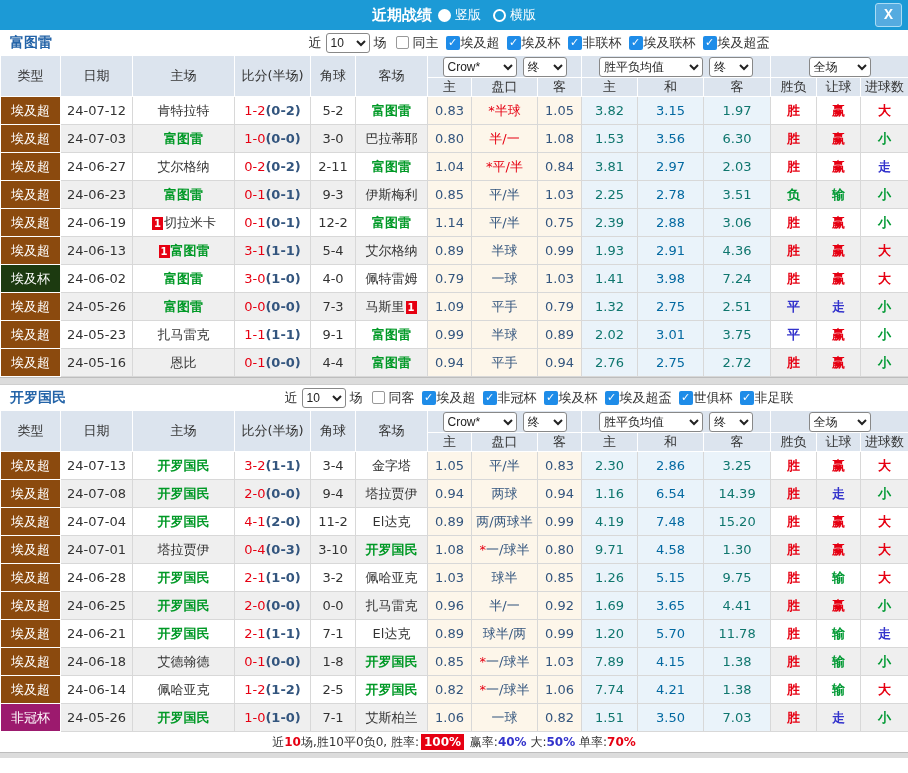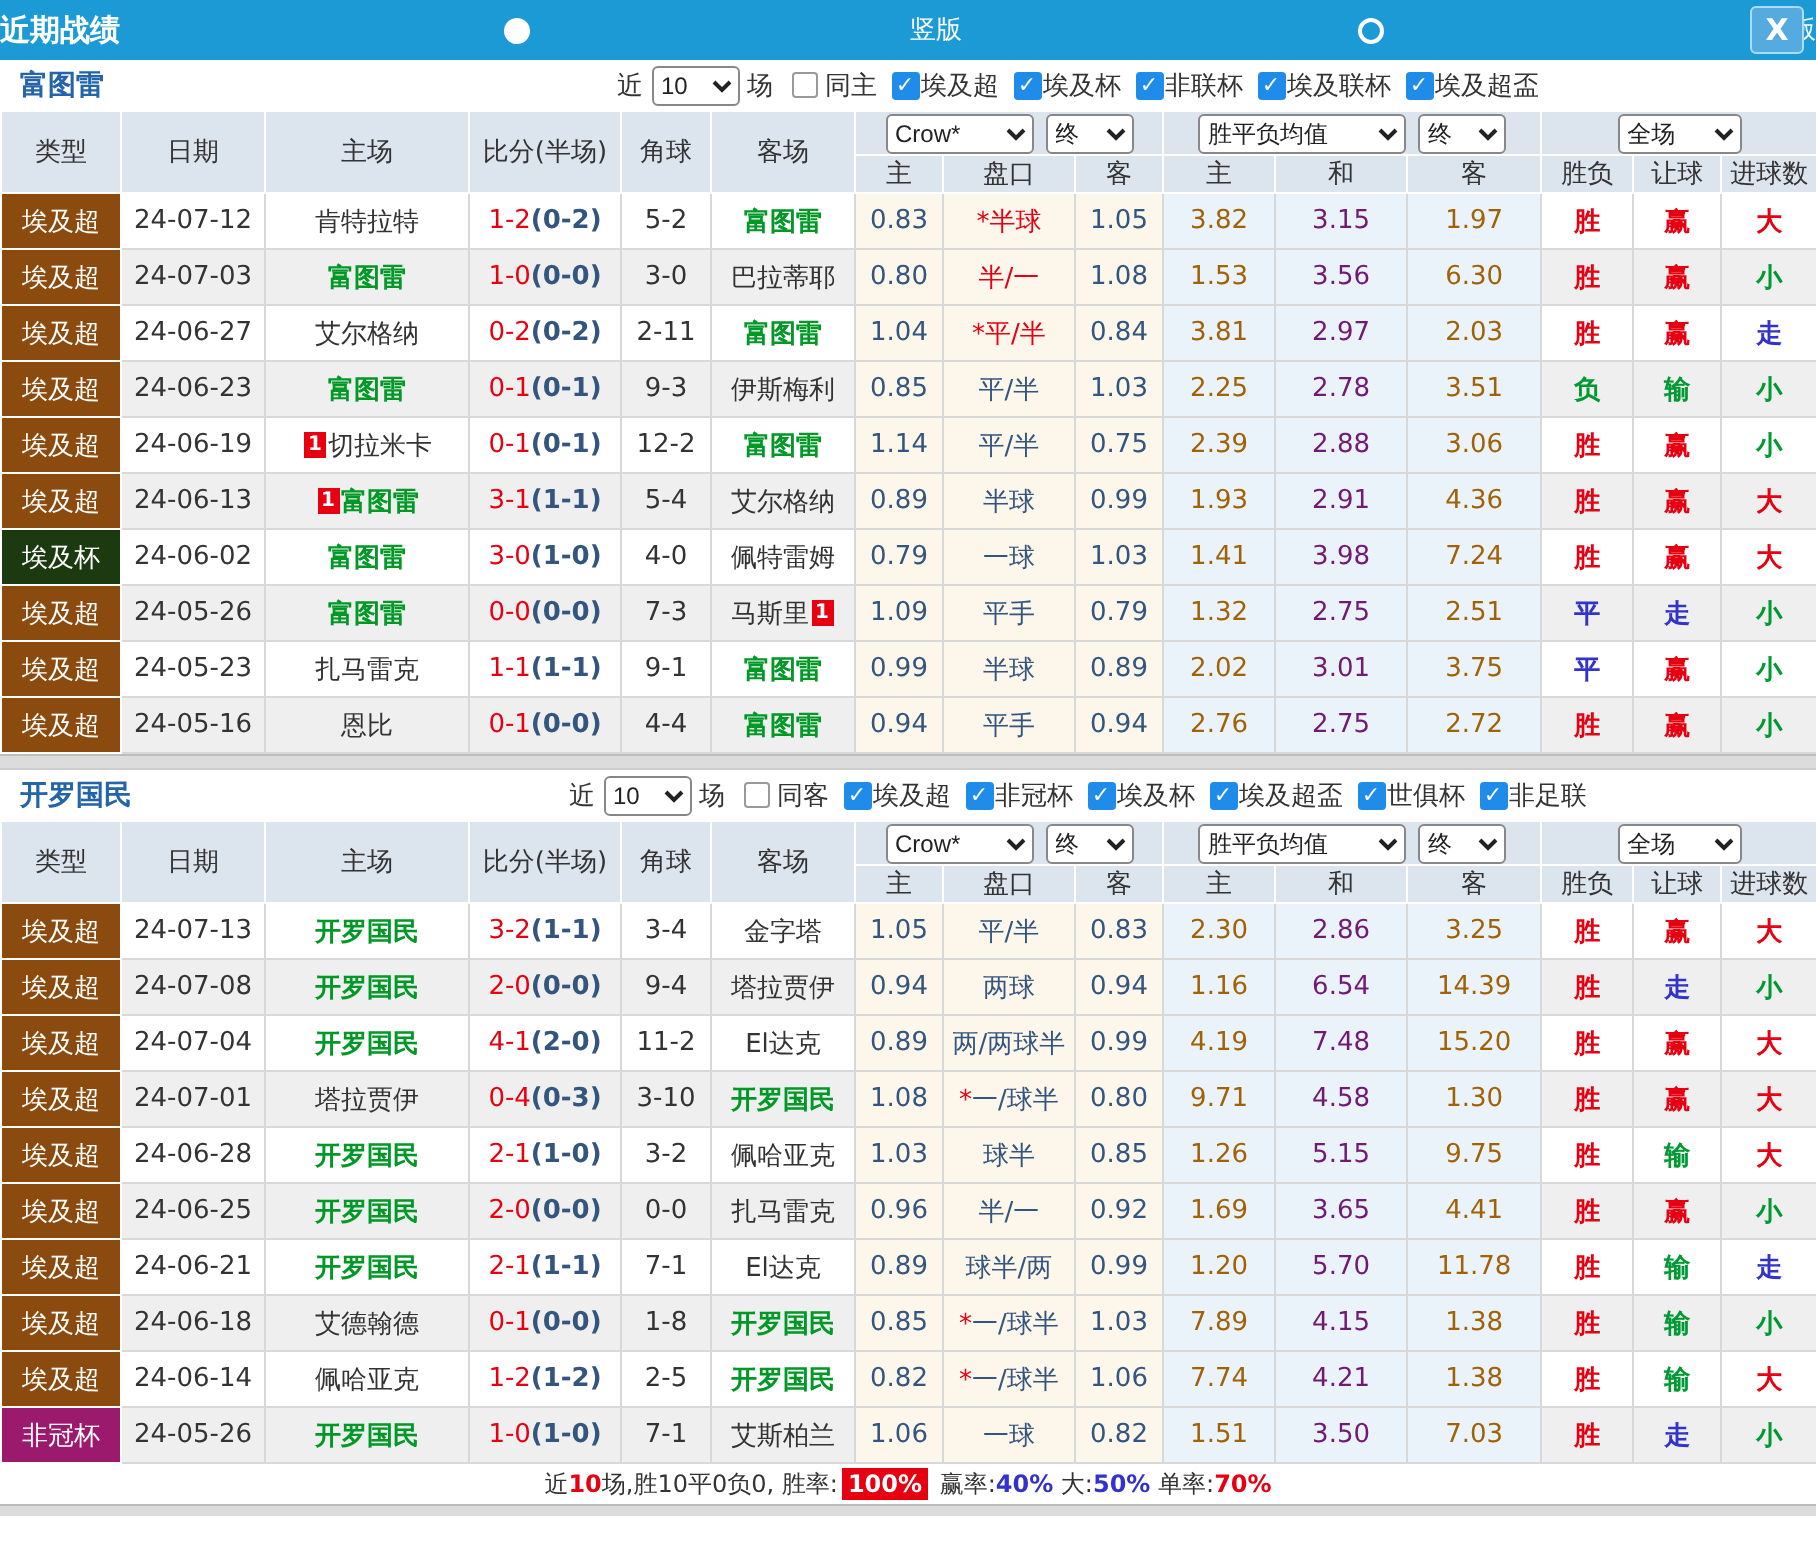--- a/index.html
+++ b/index.html
@@ -1,20 +1,20 @@
 <!DOCTYPE html>
 <html><head>
 <meta charset="utf-8">
 <style>
   * { box-sizing: border-box; margin: 0; padding: 0; }
   body { font-family: "DejaVu Sans", "Liberation Sans", sans-serif; background:#fff; }
   .window { width: 908px; height: 773px; overflow: hidden; background:#fff; position: relative; }
 
   
-  .titlebar { height:30px; background:#1c9ad6; display:flex; align-items:center; justify-content:space-between; position:relative; color:#fff; }
+  .titlebar { height:30px; background:#1c9ad6; display:flex; align-items:center; justify-content:center; position:relative; color:#fff;font-family:Liberation Mono, monospace; }
   .titlebar .title { font-size:15px; font-weight:bold; }
   .radio { display:inline-block; border-radius:50%; vertical-align:middle; }
   .radio-sel { width:13px; height:13px; background:#fff; margin:0 4px 0 6px; }
   .radio-un  { width:13px; height:13px; border:2.5px solid #fff; background:transparent; margin:0 4px 0 12px; }
   .radio-label { font-size:13px; }
   .close-btn { position:absolute; right:6px; top:3px; width:27px; height:24px; background:#55abe0; border:1px solid #aadcf5; border-radius:3px; display:flex; align-items:center; justify-content:center; cursor:pointer; }
   .close-x { color:#fff; font-size:15px; font-weight:bold; line-height:1; }
 
   
   .sec-header { height:25px; display:flex; align-items:center; padding:0 10px; background:#fff; }
@@ -32,22 +32,22 @@
   thead tr.selrow th { height:22px; }
   thead tr.subrow th { height:18px; font-size:13px; }
   tbody td { border:1px solid #d8d8d8; text-align:center; height:28px; padding:0; color:#333; overflow:hidden; white-space:nowrap; }
   tbody tr:nth-child(even) td { background:#efefef; }
   tbody tr:nth-child(odd) td { background:#fff; }
   td.type { color:#fff; border:1px solid #fff; font-size:13px; }
   .type-brown     { background:#8b4a0e !important; }
   .type-darkgreen { background:#1c3a10 !important; }
   .type-purple    { background:#9c1a6e !important; }
   td.crow { background:#fdf6ea !important; color:#33557e; }
-  td.avg  { background:#eaf3fa !important; color:#a16207; }
-  td.avg.draw { color:#701a75; }
+  td.avg  { background:#eaf3fa !important; color:#0f766e; }
+  td.avg.draw { color:#0369a1; }
   .team-green { color:#009926; font-weight:bold; }
   .score-main { color:#e60012; }
   .score-half { color:#33557e;font-weight:bold; }
   .hcp-red  { color:#e60012; }
   .hcp-navy { color:#33557e; }
   .star { color:#e60012; }
   td.resw { font-weight:bold; }
   .c-red   { color:#e60012; }
   .c-green { color:#009933; }
   .c-blue  { color:#3333cc; }

